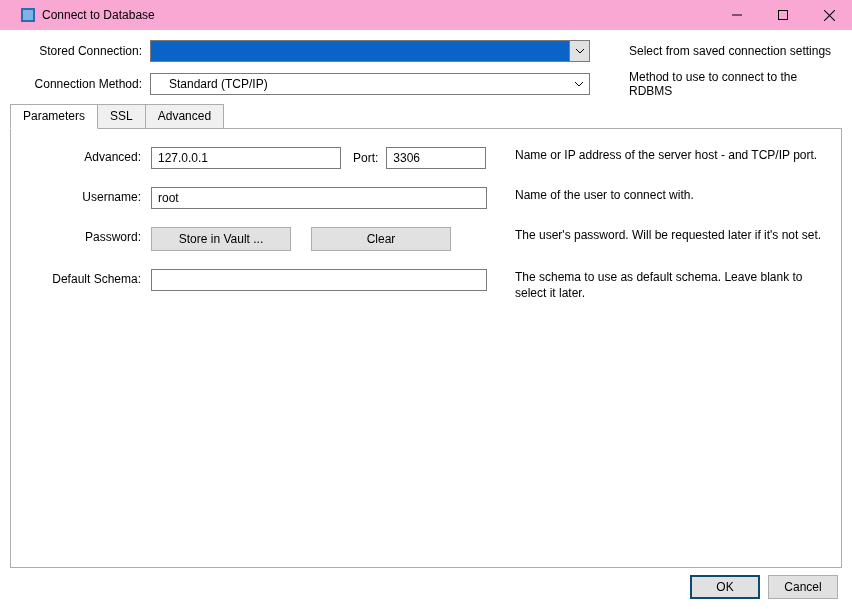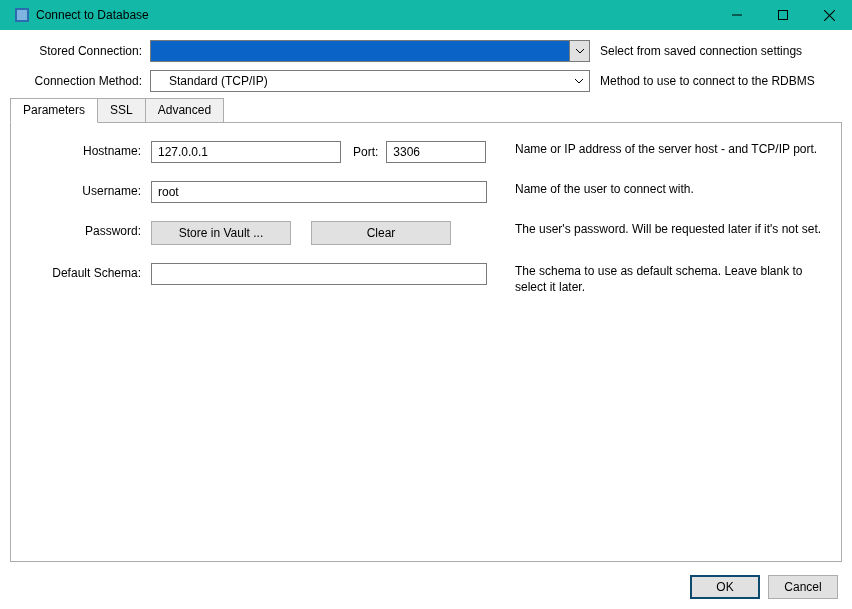--- a/index.html
+++ b/index.html
@@ -8,22 +8,22 @@
       font-size: 12px;
       background: #fff;
       width: 852px;
       height: 609px;
       overflow: hidden;
     }
     .titlebar {
       height: 30px;
       display: flex;
       align-items: center;
-      padding-left: 14px;
-      background: #14b8a6;
+      padding-left: 20px;
+      background: #f9a8d4;
     }
     .app-icon {
       width: 16px; height: 16px;
       margin-right: 6px;
       display:flex; align-items:center; justify-content:center;
     }
     .title-text { font-size: 12px; color: #000; }
     .win-controls {
       margin-left: auto;
       display: flex;
@@ -62,21 +62,21 @@
       background:#fff;
       display:flex;align-items:center;
       padding-left:18px;
       position:relative;
       font-size:12px;
     }
     .method-select .chev {
       position:absolute; right:0; top:0; bottom:0; width:20px;
       display:flex;align-items:center;justify-content:center;
     }
-    .help-text { padding-left: 10px; color:#000; }
+    .help-text { padding-left: 10px; color:#000;margin-left:29px; }
     .tabs-wrap { margin-top: 1px; }
     .tabstrip {
       display:flex;
       position:relative;
       z-index: 2;
     }
     .tab {
       padding: 4px 12px 5px 12px;
       border:1px solid #acacac;
       border-bottom:none;
@@ -199,21 +199,21 @@
   <div class="tabs-wrap">
     <div class="tabstrip">
       <div class="tab active"><span>Parameters</span></div>
       <div class="tab"><span>SSL</span></div>
       <div class="tab"><span>Advanced</span></div>
     </div>
 
     <div class="tab-panel">
 
       <div class="row">
-        <div class="rlbl">Hostname:</div>
+        <div class="rlbl">Advanced:</div>
         <div class="host-port">
           <input type="text" class="host-input" value="127.0.0.1" style="">
           <span class="port-lbl">Port:</span>
           <input type="text" class="port-input" value="3306" style="">
         </div>
         <div class="rhelp">Name or IP address of the server host - and TCP/IP port.</div>
       </div>
 
       <div class="row">
         <div class="rlbl">Username:</div>

